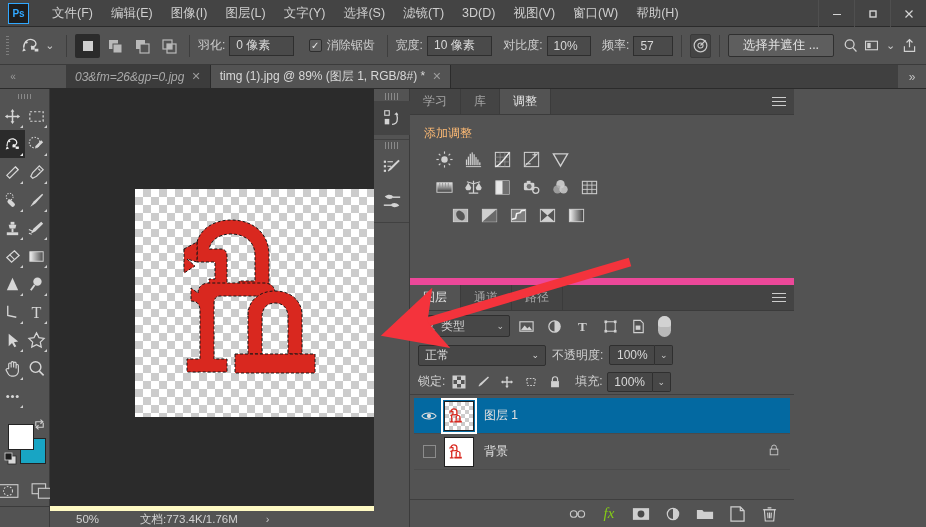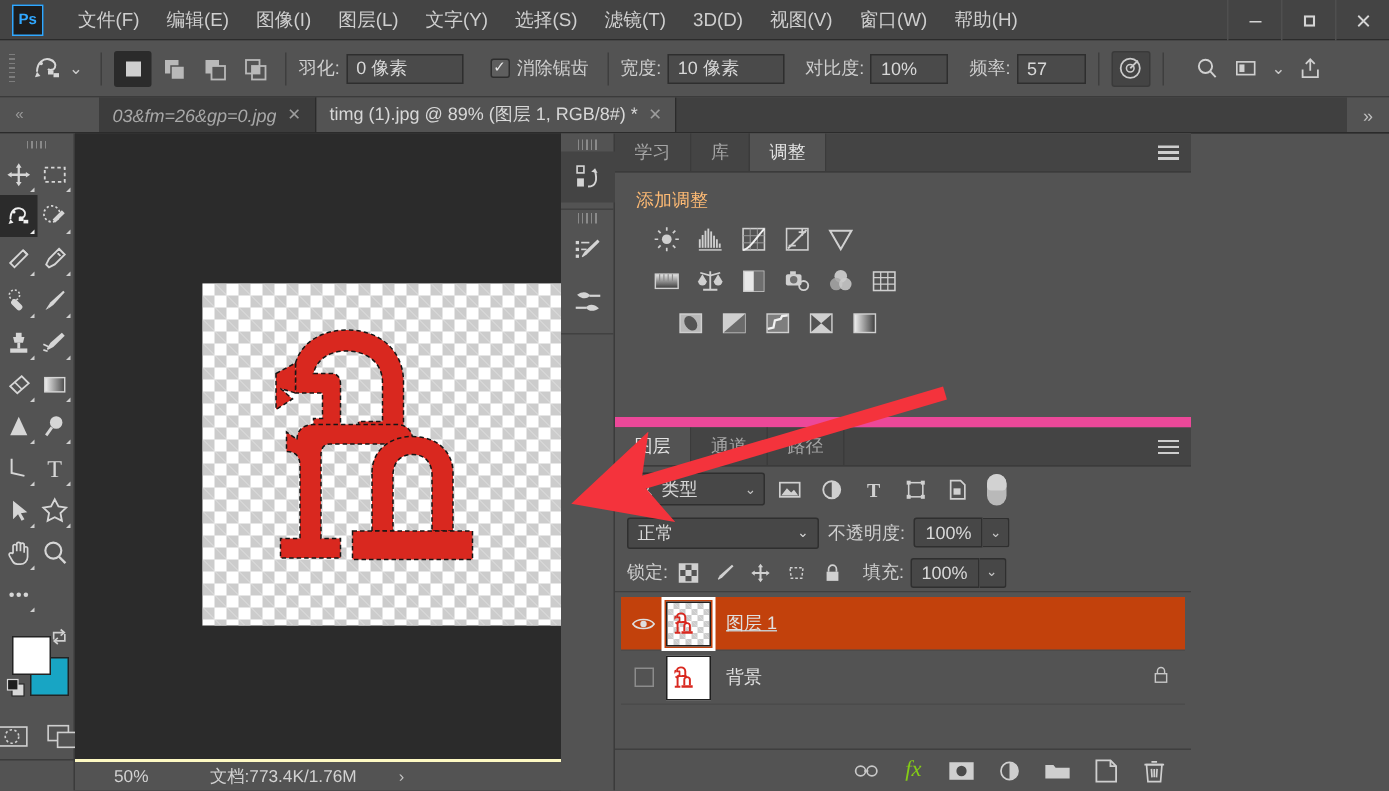--- a/index.html
+++ b/index.html
@@ -142,21 +142,21 @@
     background-image:
       linear-gradient(45deg,#cccccc 25%,transparent 25%,transparent 75%,#cccccc 75%),
       linear-gradient(45deg,#cccccc 25%,transparent 25%,transparent 75%,#cccccc 75%);
     background-size:16px 16px;
     background-position:0 0, 8px 8px;
     overflow:hidden;
   }
   .doc svg{ position:absolute; left:0; top:0; }
   .statusbar{
     position:absolute; left:0; right:0; bottom:0; height:21px;
-    background:#535353; border-top:2px solid #fef9c3;
+    background:#535353; border-top:5px solid #fef9c3;
     display:flex; align-items:center; font-size:11.5px; color:#d2d2d2;
   }
   .statusbar .zoom{ width:90px; padding-left:26px; }
   .statusbar .docsize{ display:flex; align-items:center; gap:0; }
   .statusbar .arrw{ margin-left:28px; color:#c4c4c4; font-size:11px; }
 
   
   .tb-bottom{
     position:absolute; left:0; bottom:0; width:50px; height:21px;
     background:#535353; border-top:1px solid #3b3b3b; border-right:1px solid #3b3b3b;
@@ -248,21 +248,21 @@
   .lock-row{
     height:26px; display:flex; align-items:center; padding:0 8px; gap:4px;
     border-bottom:1px solid #3f3f3f;
   }
   .lock-ic{ width:20px; height:20px; display:flex; align-items:center; justify-content:center; }
   .layer-list{ flex:1; background:#535353; padding-top:3px; overflow:hidden; }
   .layer-row{
     height:36px; display:flex; align-items:center; margin:0 4px;
     border-bottom:1px solid #4b4b4b;
   }
-  .layer-row.selected{ background:#c2410c;text-decoration:underline; }
+  .layer-row.selected{ background:#0369a1; }
   .eye{ width:30px; display:flex; align-items:center; justify-content:center; }
   .thumb{
     width:30px; height:30px; border:1px solid #1f1f1f; background:#ffffff;
     position:relative; overflow:hidden; margin-right:10px;
   }
   .thumb.checker{
     background-color:#ffffff;
     background-image:
       linear-gradient(45deg,#cccccc 25%,transparent 25%,transparent 75%,#cccccc 75%),
       linear-gradient(45deg,#cccccc 25%,transparent 25%,transparent 75%,#cccccc 75%);
@@ -374,20 +374,21 @@
     <div class="field w46">57</div>
     <div class="vsep"></div>
     <div class="icon-btn sunken">
       <svg width="17" height="17" viewBox="0 0 20 20">
         <circle cx="10" cy="10" r="7.5" fill="none" stroke="#cbcbcb" stroke-width="1.4"></circle>
         <circle cx="10" cy="10" r="3" fill="none" stroke="#cbcbcb" stroke-width="1.2"></circle>
         <path d="M10 10 L16 4" stroke="#cbcbcb" stroke-width="1.4"></path>
       </svg>
     </div>
     <div class="vsep"></div>
+    <div class="pillbtn">选择并遮住 ...</div>
     <div style="width:8px"></div>
     <div class="icon-btn">
       <svg width="17" height="17" viewBox="0 0 20 20">
           <circle cx="9" cy="8.5" r="5.2" fill="none" stroke="#d0d0d0" stroke-width="1.5"></circle>
           <path d="M12.8 12.5 L17 17" stroke="#d0d0d0" stroke-width="1.5"></path>
         </svg>
     </div>
     <div class="icon-btn">
       <svg width="17" height="17" viewBox="0 0 20 20">
           <rect x="3" y="5" width="14" height="10" fill="none" stroke="#d0d0d0" stroke-width="1.3"></rect>

